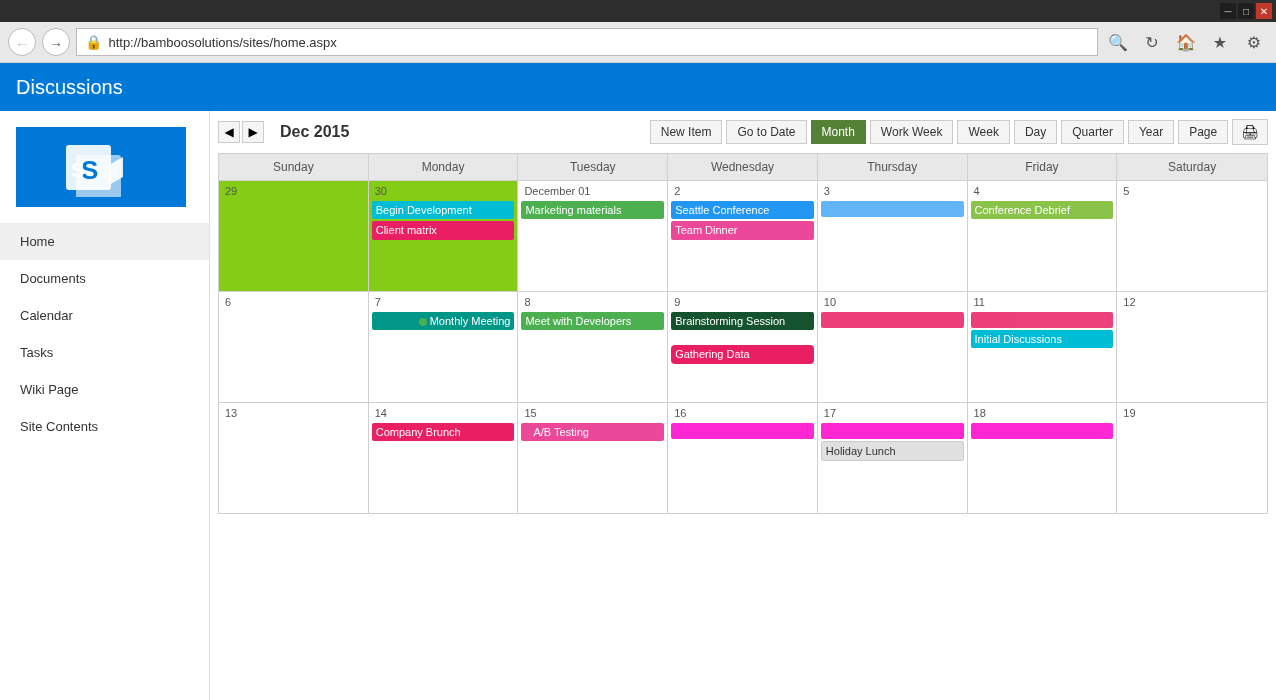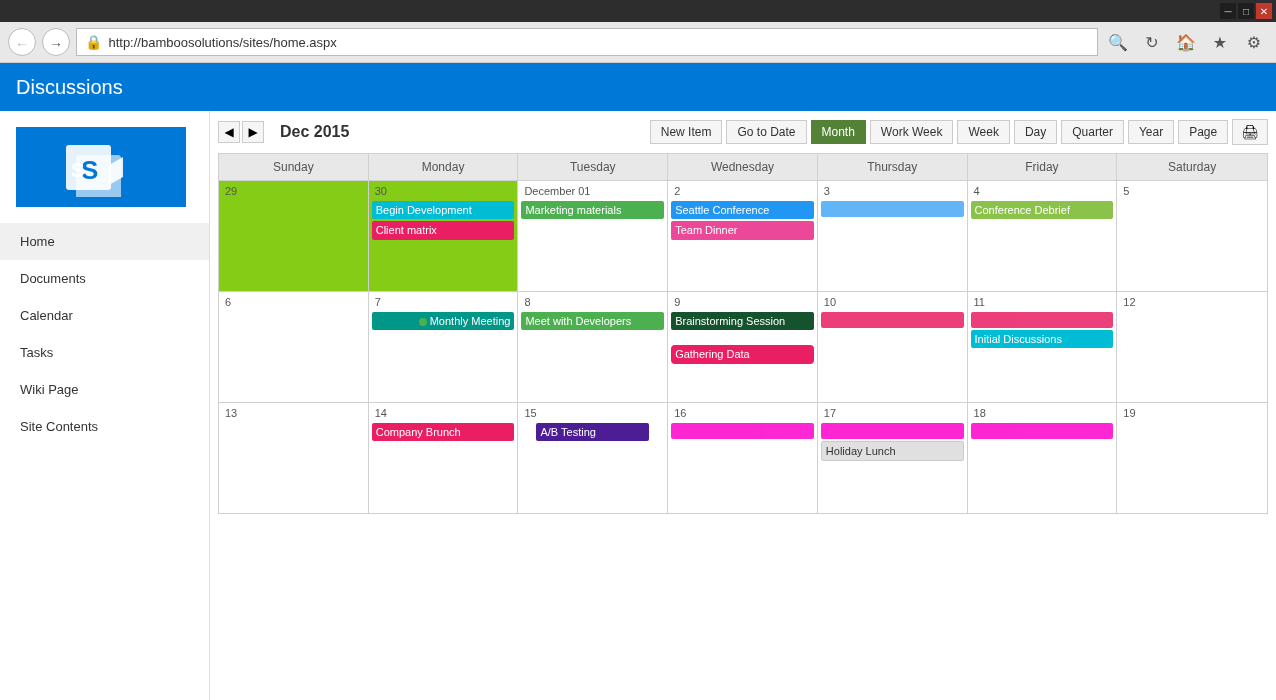--- a/index.html
+++ b/index.html
@@ -223,21 +223,21 @@
       <div class="cal-week">
         <div class="cal-cell">
           <div class="cal-date">13</div>
         </div>
         <div class="cal-cell">
           <div class="cal-date">14</div>
           <div class="cal-event event-pink">Company Brunch</div>
         </div>
         <div class="cal-cell">
           <div class="cal-date">15</div>
-          <div style="background:#4c1d95;color:white;margin:2px 16px;padding:2px 4px;font-size:11px;cursor:pointer;border-radius:2px;" class="cal-event">A/B Testing</div>
+          <div style="background:#ec4899;color:white;margin:2px 1px;padding:2px 12px;font-size:11px;cursor:pointer;border-radius:2px;" class="cal-event">A/B Testing</div>
         </div>
         <div class="cal-cell">
           <div class="cal-date">16</div>
 
           <div style="background:#ff00cc;color:white;margin:2px 1px;padding:2px 4px;font-size:11px;border-radius:2px;opacity:0.85;">&nbsp;</div>
         </div>
         <div class="cal-cell">
           <div class="cal-date">17</div>
 
           <div style="background:#ff00cc;color:white;margin:2px 1px;padding:2px 4px;font-size:11px;border-radius:2px;opacity:0.85;">&nbsp;</div>

